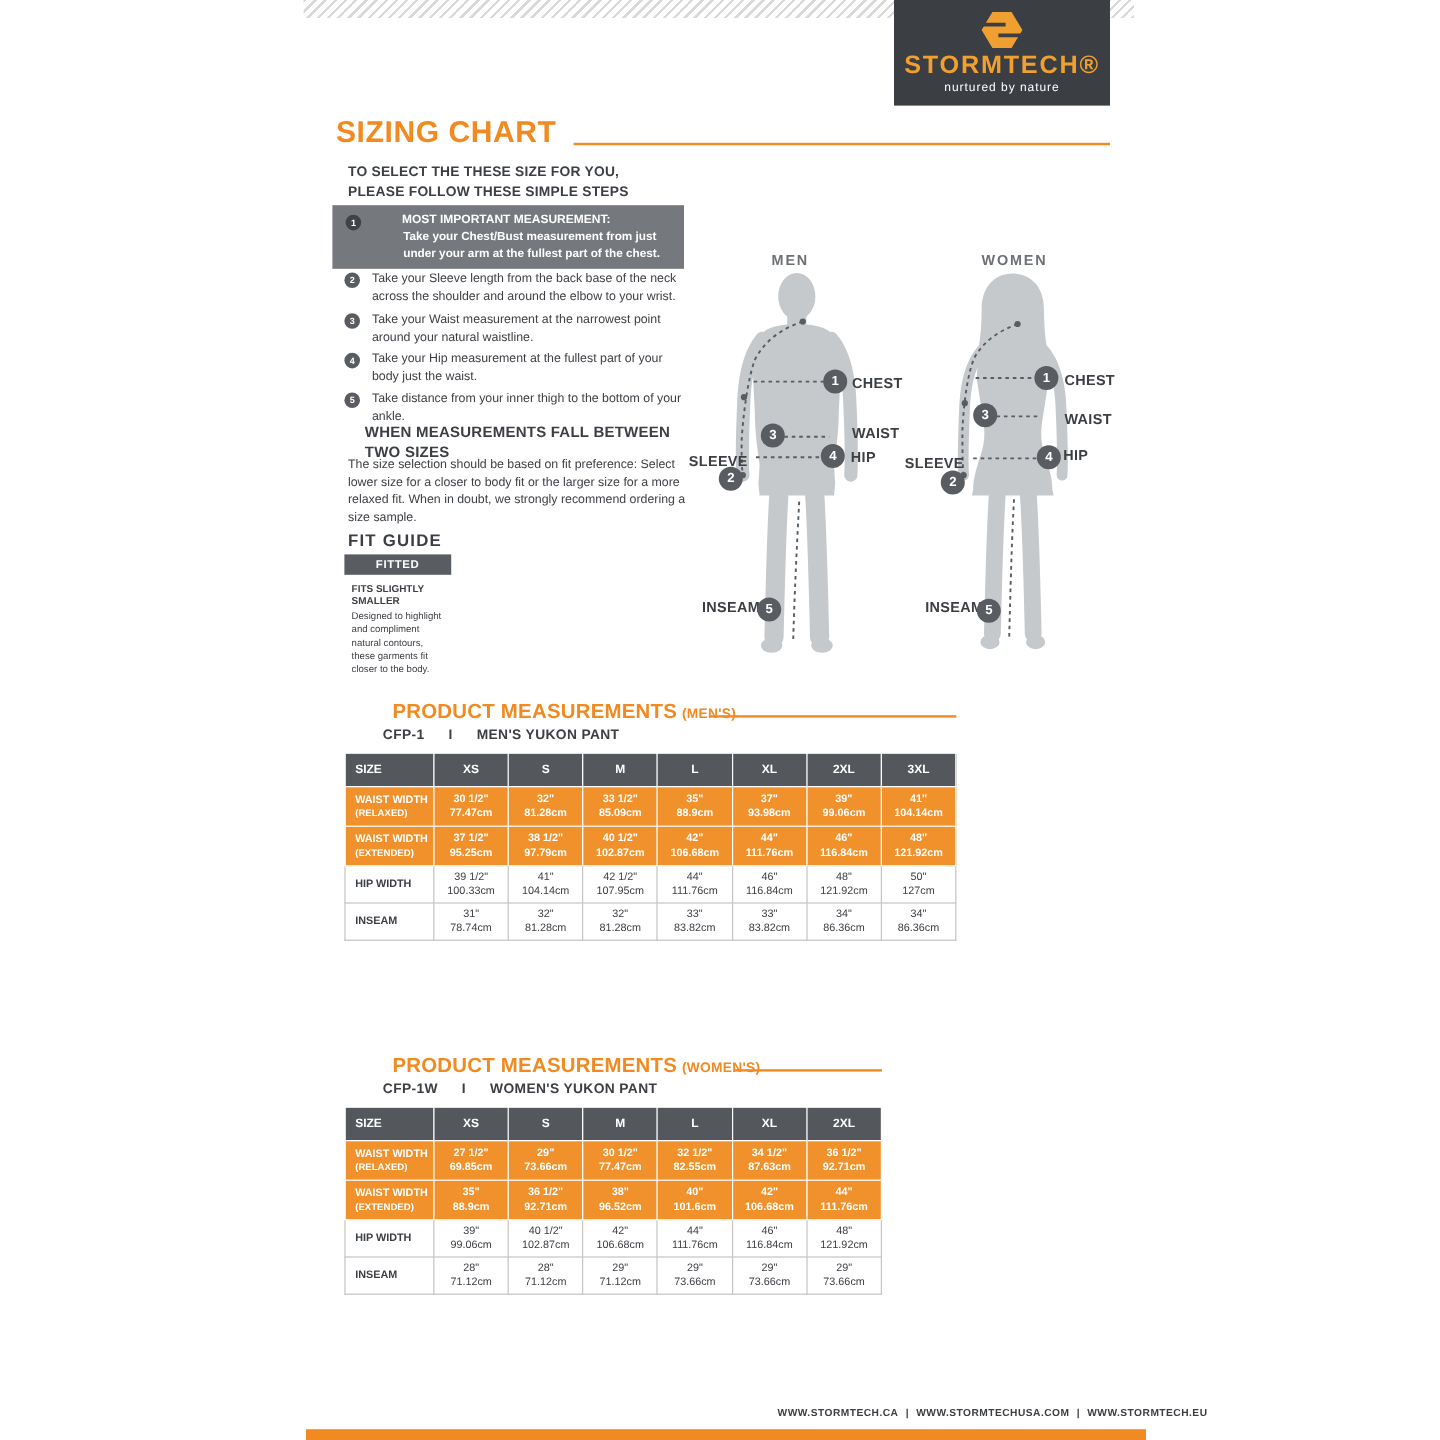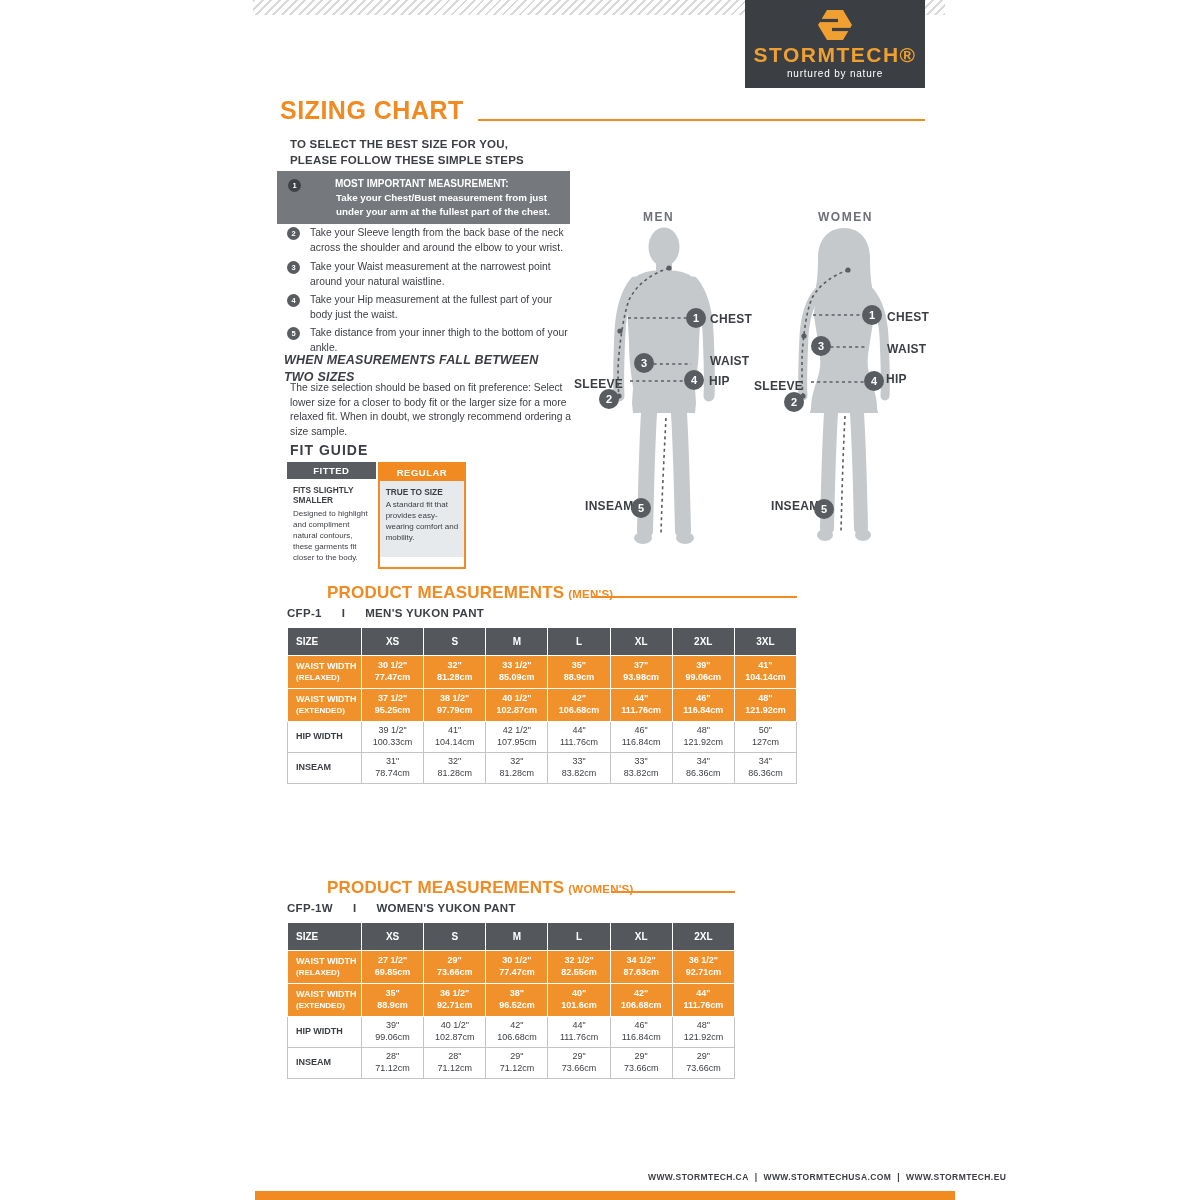--- a/index.html
+++ b/index.html
@@ -29,21 +29,21 @@
   .step1-box .badge { position:absolute; left:11px; top:8px; background:#3f4247; }
   .step-title { font-size:10px; font-weight:bold; line-height:1.4;padding-left:24px; }
   .step1-text { font-size:9.8px; font-weight:bold; line-height:1.4;margin-left:25px; }
   .badge { width:13px; height:13px; border-radius:50%; background:#595c61; color:#fff;
     font-size:7.5px; font-weight:bold; display:flex; align-items:center; justify-content:center; }
   .step { position:absolute; left:287px; width:283px; }
   .step .badge { position:absolute; left:0; top:1px; }
   .step-text { margin-left:23px; font-size:10.3px; line-height:1.42; }
   .s2 { top:226px; } .s3 { top:260px; } .s4 { top:293px; } .s5 { top:326px; }
 
-  .between-heading { position:absolute; left:284px; top:352px; font-size:12.5px; font-weight:bold; line-height:1.32; letter-spacing:0.2px;font-style:italic; }
+  .between-heading { position:absolute; left:304px; top:352px; font-size:12.5px; font-weight:bold; line-height:1.32; letter-spacing:0.2px; }
   .between-text { position:absolute; left:290px; top:381px; width:284px; font-size:10.3px; line-height:1.42; }
 
   
   .fit-heading { position:absolute; left:290px; top:442px; font-size:14px; font-weight:bold; letter-spacing:1px; }
   .fit-table { position:absolute; left:287px; top:462px; width:270px; display:grid; grid-template-columns:1fr 1fr 1fr; column-gap:2px; }
   .fit-col { display:flex; flex-direction:column; background:#fff; }
   .fit-head { height:17px; background:#595c61; color:#fff; font-size:9.5px; font-weight:bold;
     display:flex; align-items:center; justify-content:center; letter-spacing:0.5px; }
   .fit-body { padding:6px 6px; font-size:8px; line-height:1.38; min-height:76px; }
   .fit-title { font-weight:bold; font-size:8.3px; margin-bottom:2px; line-height:1.25; }
@@ -55,21 +55,21 @@
   .figure-label { position:absolute; font-size:12px; font-weight:bold; color:#6d7075; letter-spacing:1.5px; }
   .fig-svg { position:absolute; }
   .meas-label { position:absolute; font-size:12px; font-weight:bold; color:#3b3e43; letter-spacing:0.3px; }
   .fig-badge { position:absolute; width:20px; height:20px; border-radius:50%; background:#595c61; color:#fff;
     font-size:11px; font-weight:bold; display:flex; align-items:center; justify-content:center; }
 
   
   .section-heading { position:absolute; color:#f08a21; font-weight:bold; font-size:17px; letter-spacing:0.2px;margin-left:40px; }
   .section-heading .suffix { font-size:11.5px; font-weight:bold; margin-left:4px; }
   .heading-line { position:absolute; height:2px; background:#f08a21; }
-  .style-line { position:absolute; font-size:11.5px; font-weight:bold; letter-spacing:0.3px; color:#3b3e43; }
+  .style-line { position:absolute; font-size:11.5px; font-weight:bold; letter-spacing:0.3px; color:#3b3e43;margin-left:32px; }
   .style-line .sep { margin:0 20px; }
 
   table.meas-table { position:absolute; border-collapse:collapse; table-layout:fixed; }
   .meas-table th, .meas-table td { text-align:center; vertical-align:middle; padding:2px 2px; }
   .meas-table thead th { background:#54575c; color:#fff; font-size:10px; font-weight:bold; height:28px; border:1.5px solid #fff; }
   .meas-table thead th:first-child { text-align:left; padding-left:8px; }
   .meas-table tbody th.rowlabel { text-align:left; padding-left:8px; font-size:9px; font-weight:bold; line-height:1.3; }
   .meas-table tbody tr { height:31px; }
   .meas-table tbody tr.hl { height:33px; }
   .meas-table tbody tr.hl th, .meas-table tbody tr.hl td { background:#f0912c; color:#fff; border:1.5px solid #fff; font-weight:bold; }
@@ -100,21 +100,21 @@
       <path d="M15,20.5 L34,20.5" stroke="#3b3e43" stroke-width="3.2"></path>
     </svg>
     <div class="logo-brand">STORMTECH®</div>
     <div class="logo-tagline">nurtured by nature</div>
   </div>
 
   <h1 class="sizing-title">SIZING CHART</h1>
   <div class="sizing-title-line"></div>
 
   <div class="intro-heading">
-    <div>TO SELECT THE BEST SIZE FOR YOU,</div>
+    <div>TO SELECT THE THESE SIZE FOR YOU,</div>
     <div>PLEASE FOLLOW THESE SIMPLE STEPS</div>
   </div>
 
   <div class="step1-box">
     <div class="badge">1</div>
     <div class="step-title">MOST IMPORTANT MEASUREMENT:</div>
     <div class="step1-text">Take your Chest/Bust measurement from just under your arm at the fullest part of the chest.</div>
   </div>
 
   <div class="step s2">
@@ -140,27 +140,20 @@
   </div>
   <div class="between-text">The size selection should be based on fit preference: Select lower size for a closer to body fit or the larger size for a more relaxed fit. When in doubt, we strongly recommend ordering a size sample.</div>
 
   <div class="fit-heading">FIT GUIDE</div>
   <div class="fit-table">
     <div class="fit-col">
       <div class="fit-head">FITTED</div>
       <div class="fit-body">
         <div class="fit-title">FITS SLIGHTLY SMALLER</div>
         <div>Designed to highlight and compliment natural contours, these garments fit closer to the body.</div>
-      </div>
-    </div>
-    <div class="fit-col selected">
-      <div class="fit-head">REGULAR</div>
-      <div class="fit-body">
-        <div class="fit-title">TRUE TO SIZE</div>
-        <div>A standard fit that provides easy-wearing comfort and mobility.</div>
       </div>
     </div>
   </div>
 
   <div class="figure-label" style="left:643px; top:210px;">MEN</div>
   <svg class="fig-svg" style="left:598px; top:226px;" width="132" height="322" viewBox="0 0 132 322">
     <g fill="#c5c9cc">
       <ellipse cx="66" cy="21" rx="15.5" ry="19.5"></ellipse>
       <rect x="58" y="34" width="16" height="16"></rect>
       <path d="M39,50 C50,42 82,42 93,50 C99,55 102,66 103,77 L101,117 C101,137 98,152 97,162 L98,177 L97,187 L35,187 L34,177 L35,162 C34,152 31,137 31,117 L29,77 C30,66 33,55 39,50 Z"></path>

